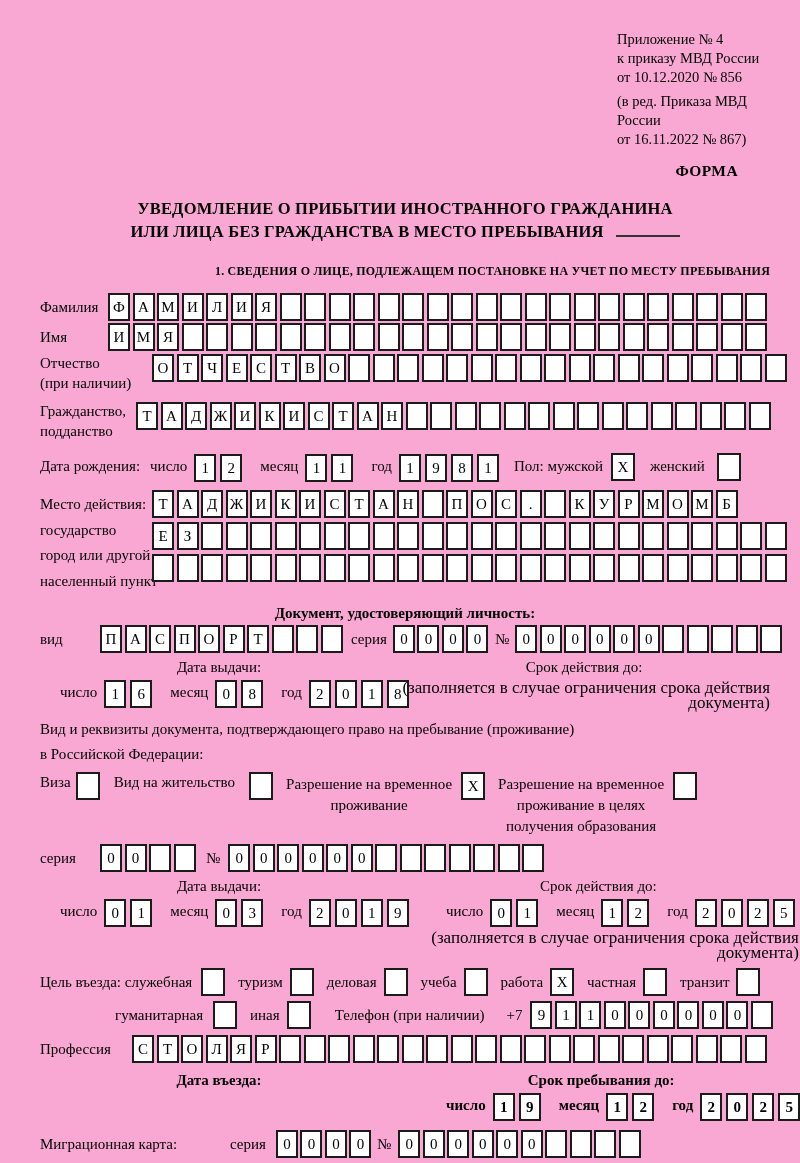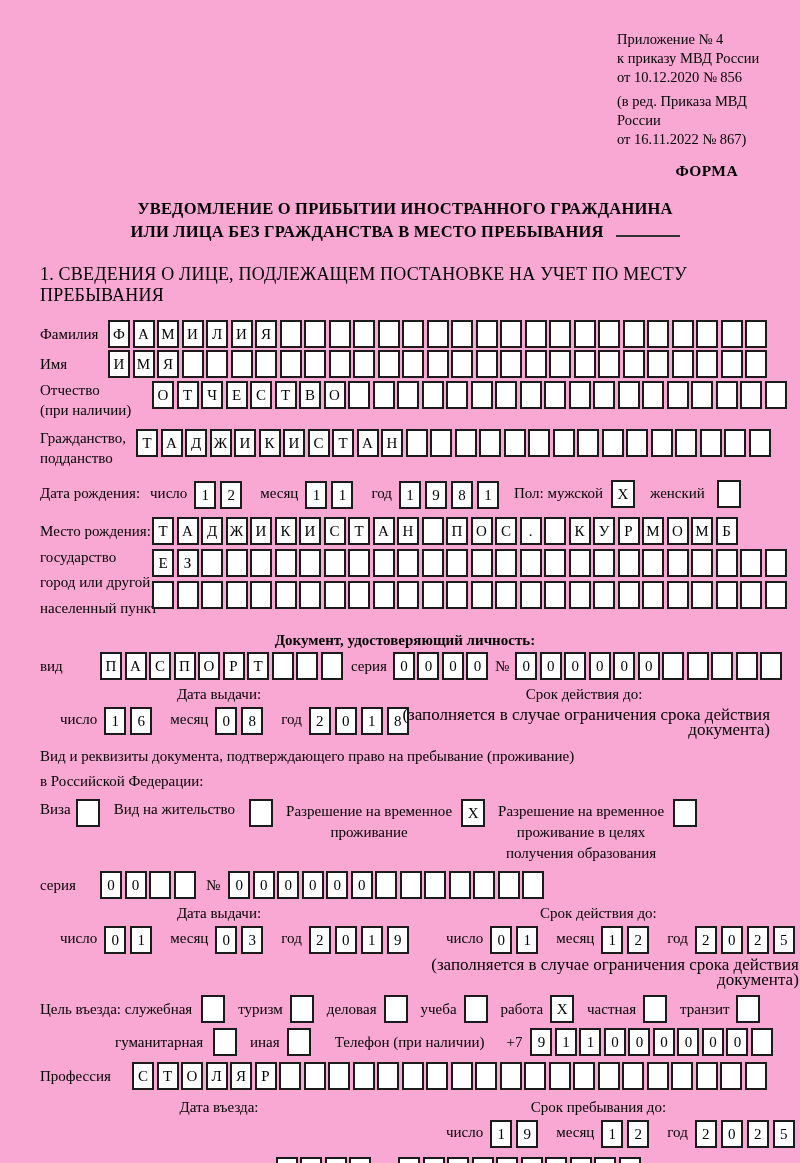--- a/index.html
+++ b/index.html
@@ -8,21 +8,21 @@
     padding:30px 30px 0 40px;position:relative;overflow:hidden;
     font-family:"Liberation Serif","DejaVu Serif",serif;
     color:#000;font-size:15px;background:#f9a8d4;
   }
   
   .hdr{margin-left:577px;line-height:19px;font-size:14.5px;}
   .hdr .amend{margin-top:5px;}
   .formword{margin-top:13px;text-align:right;padding-right:32px;font-weight:bold;font-size:15.5px;letter-spacing:.4px;}
   .title{margin-top:17px;text-align:center;font-weight:bold;font-size:16.5px;line-height:23px;letter-spacing:.2px;}
   .blank{display:inline-block;width:64px;border-bottom:2.4px solid #333;height:13px;margin-left:12px;}
-  .sect{margin-top:21px;text-align:left;font-weight:normal;font-size:18px;letter-spacing:.2px;}
+  .sect{margin-top:21px;text-align:right;font-weight:bold;font-size:12px;letter-spacing:.2px;}
   
   .cell{display:inline-block;box-sizing:border-box;width:22px;height:28px;border:2px solid #1b1b1b;
         margin-right:2.5px;text-align:center;line-height:24px;font-size:15px;vertical-align:middle;background:#fff;}
   .cbx{display:inline-block;box-sizing:border-box;width:24px;height:28px;border:2px solid #1b1b1b;
         text-align:center;line-height:24px;font-size:15px;vertical-align:middle;background:#fff;flex:none;}
   .boxes{white-space:nowrap;display:inline-block;}
   
   .frow{display:flex;align-items:center;white-space:nowrap;}
   .lblw68{width:68px;flex:none;}
   .lblw112{width:112px;flex:none;}
@@ -101,21 +101,21 @@
     <span>Дата рождения:</span>
     <span class="dgrp" style="display:inline;margin-left:10px;"><span class="dw">число</span><span class="cell">1</span><span class="cell">2</span><span class="dw">месяц</span><span class="cell">1</span><span class="cell">1</span><span class="dw">год</span><span class="cell">1</span><span class="cell">9</span><span class="cell">8</span><span class="cell">1</span></span>
     <span style="margin-left:11px;">Пол: мужской</span>
     <span class="cbx" style="margin-left:8px;">X</span>
     <span style="margin-left:15px;">женский</span>
     <span class="cbx" style="margin-left:12px;"></span>
   </div>
 
   <div class="frow top" style="margin-top:8px;">
     <span class="lblw112 lh25">
-      <div>Место рождения:</div>
+      <div>Место действия:</div>
       <div>государство</div>
       <div>город или другой</div>
       <div>населенный пункт</div>
     </span>
     <span class="bp-rows">
       <span class="boxes"><span class="cell">Т</span><span class="cell">А</span><span class="cell">Д</span><span class="cell">Ж</span><span class="cell">И</span><span class="cell">К</span><span class="cell">И</span><span class="cell">С</span><span class="cell">Т</span><span class="cell">А</span><span class="cell">Н</span><span class="cell"></span><span class="cell">П</span><span class="cell">О</span><span class="cell">С</span><span class="cell">.</span><span class="cell"></span><span class="cell">К</span><span class="cell">У</span><span class="cell">Р</span><span class="cell">М</span><span class="cell">О</span><span class="cell">М</span><span class="cell">Б</span></span>
       <span class="boxes"><span class="cell">Е</span><span class="cell">З</span><span class="cell"></span><span class="cell"></span><span class="cell"></span><span class="cell"></span><span class="cell"></span><span class="cell"></span><span class="cell"></span><span class="cell"></span><span class="cell"></span><span class="cell"></span><span class="cell"></span><span class="cell"></span><span class="cell"></span><span class="cell"></span><span class="cell"></span><span class="cell"></span><span class="cell"></span><span class="cell"></span><span class="cell"></span><span class="cell"></span><span class="cell"></span><span class="cell"></span><span class="cell"></span><span class="cell"></span></span>
       <span class="boxes"><span class="cell"></span><span class="cell"></span><span class="cell"></span><span class="cell"></span><span class="cell"></span><span class="cell"></span><span class="cell"></span><span class="cell"></span><span class="cell"></span><span class="cell"></span><span class="cell"></span><span class="cell"></span><span class="cell"></span><span class="cell"></span><span class="cell"></span><span class="cell"></span><span class="cell"></span><span class="cell"></span><span class="cell"></span><span class="cell"></span><span class="cell"></span><span class="cell"></span><span class="cell"></span><span class="cell"></span><span class="cell"></span><span class="cell"></span></span>
     </span>
   </div>
@@ -209,21 +209,21 @@
     <span style="margin-left:24px;">Телефон (при наличии)</span>
     <span style="margin-left:22px;">+7</span>
     <span class="boxes" style="margin-left:8px;"><span class="cell">9</span><span class="cell">1</span><span class="cell">1</span><span class="cell">0</span><span class="cell">0</span><span class="cell">0</span><span class="cell">0</span><span class="cell">0</span><span class="cell">0</span><span class="cell"></span></span>
   </div>
 
   <div class="frow" style="margin-top:6px;">
     <span class="lblw92">Профессия</span>
     <span class="boxes"><span class="cell">С</span><span class="cell">Т</span><span class="cell">О</span><span class="cell">Л</span><span class="cell">Я</span><span class="cell">Р</span><span class="cell"></span><span class="cell"></span><span class="cell"></span><span class="cell"></span><span class="cell"></span><span class="cell"></span><span class="cell"></span><span class="cell"></span><span class="cell"></span><span class="cell"></span><span class="cell"></span><span class="cell"></span><span class="cell"></span><span class="cell"></span><span class="cell"></span><span class="cell"></span><span class="cell"></span><span class="cell"></span><span class="cell"></span><span class="cell"></span></span>
   </div>
 
-  <div class="dcols" style="margin-top:8px;">
+  <div class="dcols" style="margin-top:8px;font-weight:bold;">
     <div class="dcol-l">
       <div class="dhead">Дата въезда:</div>
     </div>
     <div class="dcol-r">
       <div class="dhead">Срок пребывания до:</div>
       <div class="dgrp ind48"><span class="dw">число</span><span class="cell">1</span><span class="cell">9</span><span class="dw">месяц</span><span class="cell">1</span><span class="cell">2</span><span class="dw">год</span><span class="cell">2</span><span class="cell">0</span><span class="cell">2</span><span class="cell">5</span></div>
     </div>
   </div>
 
   <div class="frow" style="margin-top:9px;">

